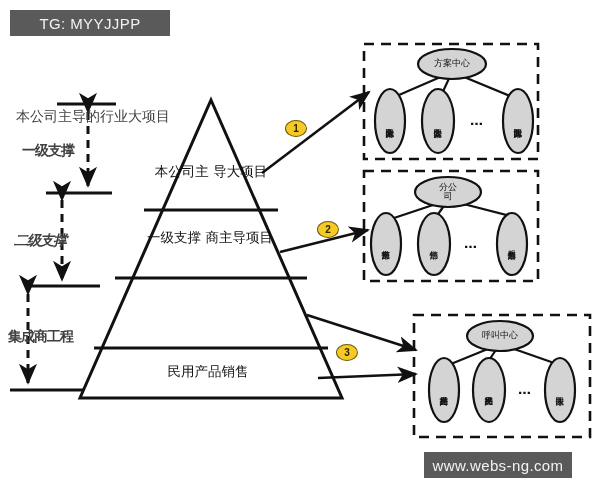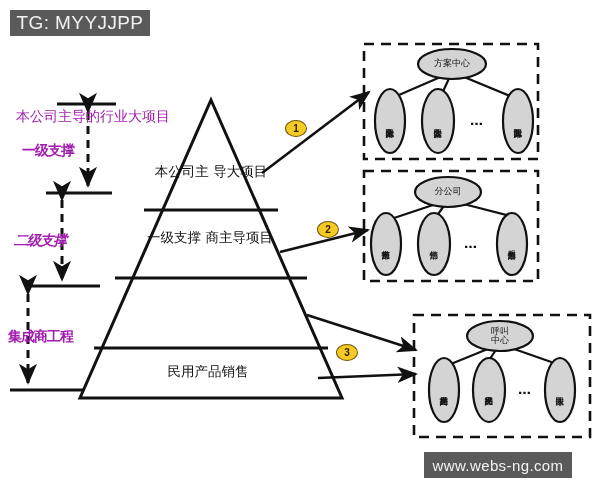--- a/index.html
+++ b/index.html
@@ -11,25 +11,25 @@
   #stage{position:absolute;left:0;top:0;width:600px;height:480px;}
   svg.layer{position:absolute;left:0;top:0;width:600px;height:480px;overflow:visible;}
 
   
   .chip{
     position:absolute;background:#5a5a5a;color:#f2f2f2;
     font-family:"Liberation Sans","DejaVu Sans",sans-serif;
     display:flex;align-items:center;justify-content:center;
     letter-spacing:.4px;
   }
-  #tag-chip{left:10px;top:10px;width:140px;height:26px;font-size:19px;}
+  #tag-chip{left:10px;top:10px;width:160px;height:26px;font-size:15px;}
   #footer-chip{left:424px;top:452px;width:148px;height:26px;font-size:15px;}
 
   
-  .txt{position:absolute;color:#a21caf;white-space:pre;line-height:1.12;}
+  .txt{position:absolute;color:#404040;white-space:pre;line-height:1.12;}
   .cjk{font-family:"DejaVu Sans","Liberation Sans",sans-serif;}
 
   #left-desc{left:16px;top:108px;width:72px;font-size:14px;line-height:1.28;}
   .sup-label{font-size:14px;font-weight:bold;letter-spacing:-1px;}
   #sup1{left:22px;top:143px;}
   #sup2{left:14px;top:233px;font-style:italic;}
   #sup3{left:8px;top:329px;}
 
   .tier-text{
     position:absolute;text-align:center;font-size:13.5px;line-height:1.35;color:#111;
@@ -164,30 +164,30 @@
 
   <div class="node-label horiz2 cjk" style="left:428px;top:50px;width:48px;height:28px;flex-direction:row;">
     <span>方案</span>
     <span>中心</span>
   </div>
   <div class="node-label vert cjk" style="left:383px;top:94px;width:14px;height:56px;">金融方案团队</div>
   <div class="node-label vert cjk" style="left:431px;top:94px;width:14px;height:56px;">公安方案团队</div>
   <div class="dots" style="left:470px;top:113px;">…</div>
   <div class="node-label vert cjk" style="left:511px;top:94px;width:14px;height:56px;">能源方案团队</div>
 
-  <div class="node-label horiz2 cjk" style="left:424px;top:178px;width:48px;height:28px;flex-direction:row;">
+  <div class="node-label horiz2 cjk" style="left:424px;top:178px;width:48px;height:28px;flex-direction:column;">
     <span>分公</span>
     <span>司</span>
   </div>
   <div class="node-label vert cjk" style="left:379px;top:220px;width:14px;height:48px;">售前支持部</div>
   <div class="node-label vert cjk" style="left:427px;top:225px;width:14px;height:38px;">销售部</div>
   <div class="dots" style="left:464px;top:236px;">…</div>
   <div class="node-label vert cjk" style="left:505px;top:220px;width:14px;height:48px;">售后服务部</div>
 
-  <div class="node-label horiz2 cjk" style="left:476px;top:322px;width:48px;height:28px;flex-direction:column;">
+  <div class="node-label horiz2 cjk" style="left:476px;top:322px;width:48px;height:28px;flex-direction:row;">
     <span>呼叫</span>
     <span>中心</span>
   </div>
   <div class="node-label vert cjk" style="left:437px;top:362px;width:14px;height:56px;">商用产品支持</div>
   <div class="node-label vert cjk" style="left:482px;top:362px;width:14px;height:56px;">民用产品支持</div>
   <div class="dots" style="left:518px;top:382px;">…</div>
   <div class="node-label vert cjk" style="left:553px;top:370px;width:14px;height:40px;">专家团队</div>
 
   <div class="chip" id="tag-chip">TG: MYYJJPP</div>
   <div class="chip" id="footer-chip">www.webs-ng.com</div>

